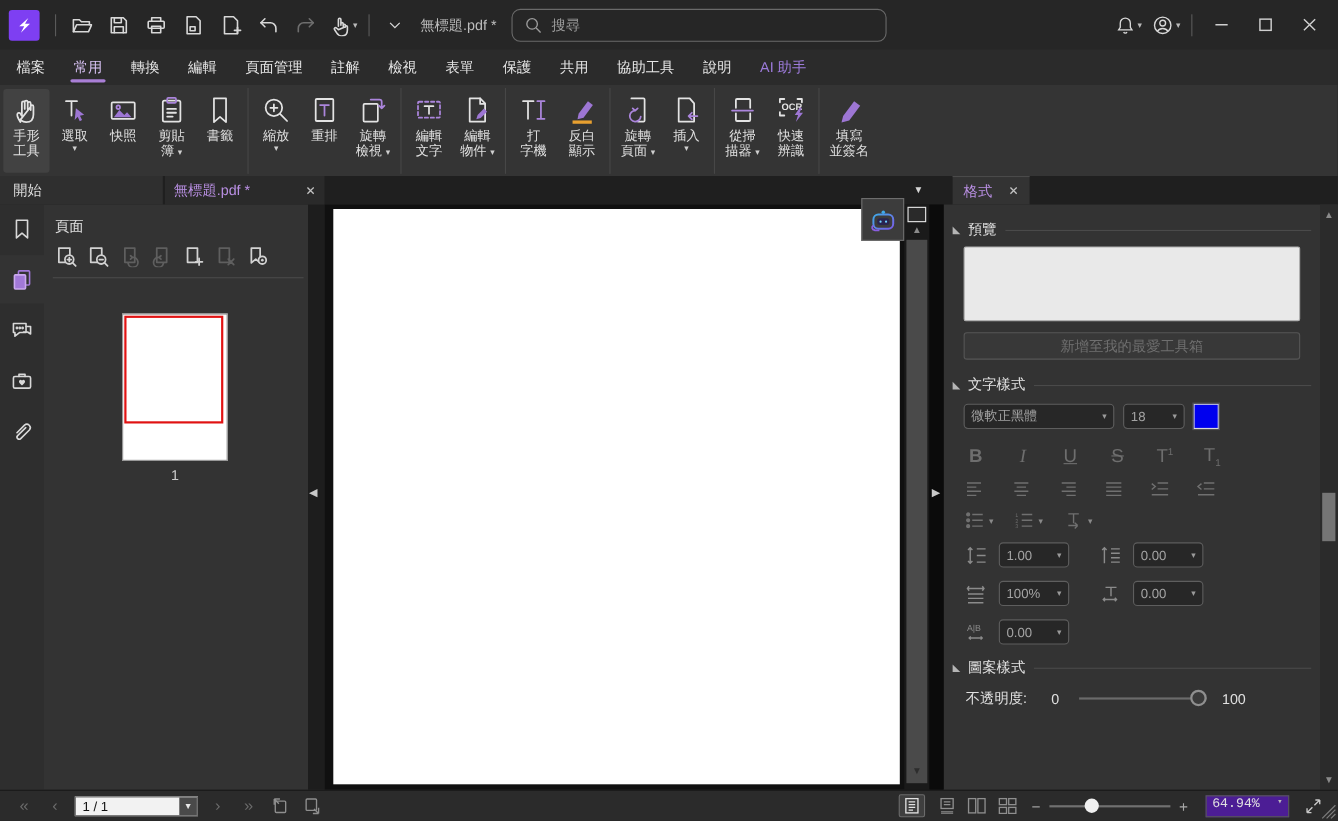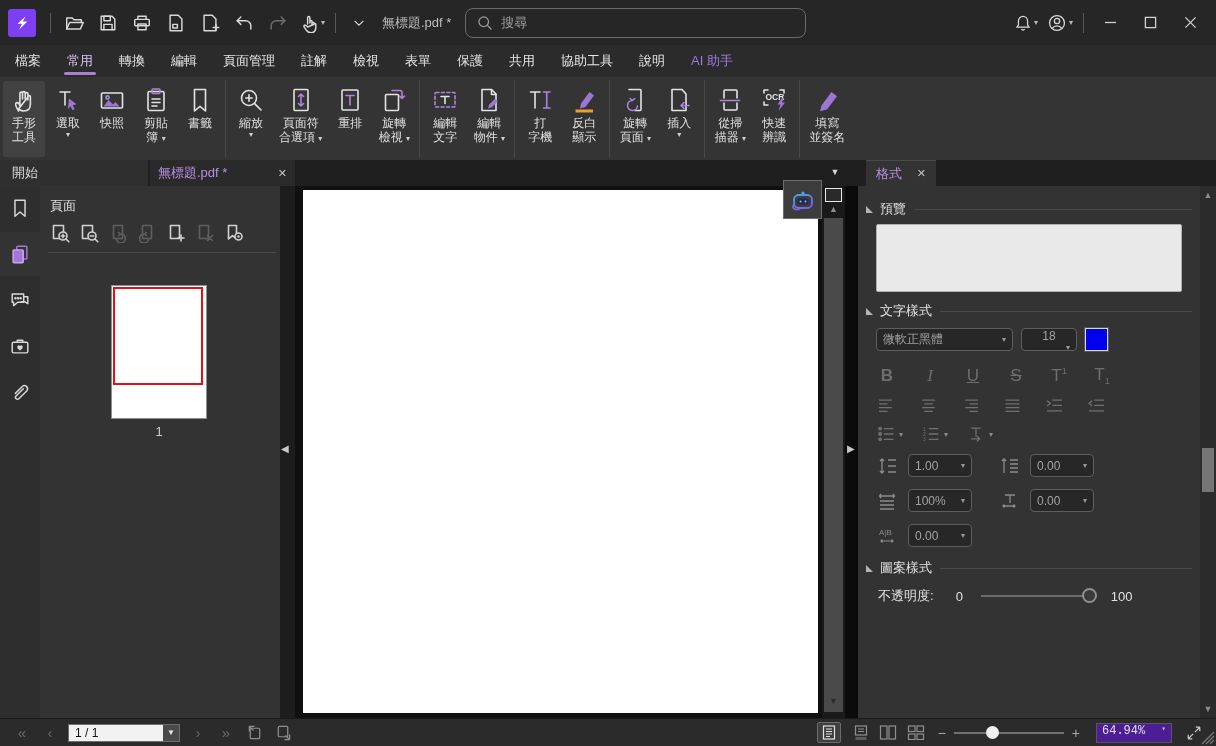--- a/index.html
+++ b/index.html
@@ -104,21 +104,21 @@
   .sec-title { color:#e3e3e3; font-size:13px; margin-right:8px; white-space:nowrap; }
   .sec-line { flex:1; height:1px; background:#4a4a4a; }
   #preview-box { margin:4px 10px 10px 10px; height:68px; background:#e9e9e9; border:1px solid #b0b0b0; border-radius:2px; }
   #fav-btn { margin:0 10px 14px 10px; height:25px; border:1px solid #565656; border-radius:3px;
     background:#383838; color:#6f6f6f; font-size:13px; display:flex; align-items:center; justify-content:center; }
   .dd { background:#272727; border:1px solid #5e5e5e; border-radius:4px; height:23px;
     display:flex; align-items:center; padding:0 6px; color:#a3a3a3; font-size:12px; }
   .dd .dd-arrow { margin-left:auto; color:#9a9a9a; }
   #font-row { display:flex; align-items:center; gap:8px; margin:8px 10px 14px 10px; }
   #font-dd { width:137px; }
-  #size-dd { width:56px;flex-direction:column; }
+  #size-dd { width:56px; }
   #color-swatch { width:23px; height:23px; background:#0000ee; border:1px solid #dadada; outline:1px solid #555; }
   .ctl-row { display:flex; align-items:center; margin:0 10px 12px 12px; gap:25px; }
   .tsbtn { color:#6e6e6e; font-size:17px; width:18px; text-align:center; }
   .tsbtn sup, .tsbtn sub { font-size:9px; }
   .al-ic { color:#707070; }
   #list-row { gap:20px; }
   .lst { display:flex; align-items:center; color:#707070; }
   .lst .dd-arrow { color:#8a8a8a; margin-left:4px; }
   .sp-row { display:flex; align-items:center; margin:0 10px 12px 12px; }
   .sp-ic { width:22px; color:#8b8b8b; margin-right:8px; }
@@ -360,30 +360,20 @@
             <circle cx="13" cy="13" r="7.5"></circle>
             <path d="M13 9.8v6.4M9.8 13h6.4M18.6 18.6L25 25"></path>
           </svg>
         </span>
         <div class="rlabel">縮放</div>
         <div class="rarrow">▾</div>
       </div>
       <div class="rbtn">
         <span class="icn">
           <svg width="30" height="30" viewBox="0 0 30 30" fill="none" stroke="currentColor" stroke-width="1.6" stroke-linecap="round" stroke-linejoin="round">
-            <rect x="8" y="4.5" width="14" height="21" rx="1"></rect>
-            <path class="p" d="M15 9v12M12.5 11.5L15 9l2.5 2.5M12.5 18.5L15 21l2.5-2.5"></path>
-          </svg>
-        </span>
-        <div class="rlabel">頁面符</div>
-        <div class="rlabel">合選項 <span class="rarrow">▾</span></div>
-      </div>
-      <div class="rbtn">
-        <span class="icn">
-          <svg width="30" height="30" viewBox="0 0 30 30" fill="none" stroke="currentColor" stroke-width="1.6" stroke-linecap="round" stroke-linejoin="round">
             <rect x="7" y="5" width="16" height="20" rx="1"></rect>
             <path class="p" d="M11 10.5h8M15 10.5V20"></path>
           </svg>
         </span>
         <div class="rlabel">重排</div>
       </div>
       <div class="rbtn">
         <span class="icn">
           <svg width="30" height="30" viewBox="0 0 30 30" fill="none" stroke="currentColor" stroke-width="1.6" stroke-linecap="round" stroke-linejoin="round">
             <rect x="6.5" y="9.5" width="13" height="16" rx="1"></rect>
@@ -643,20 +633,21 @@
 </div>
 
 <div id="right-panel">
   <div id="rp-body">
     <div class="sec-head">
       <span class="tri"></span>
       <span class="sec-title">預覽</span>
       <span class="sec-line"></span>
     </div>
     <div id="preview-box"></div>
+    <div id="fav-btn">新增至我的最愛工具箱</div>
 
     <div class="sec-head">
       <span class="tri"></span>
       <span class="sec-title">文字樣式</span>
       <span class="sec-line"></span>
     </div>
     <div id="font-row">
       <div class="dd" id="font-dd">
         <span>微軟正黑體</span>
           <span class="dd-arrow">▾</span>

